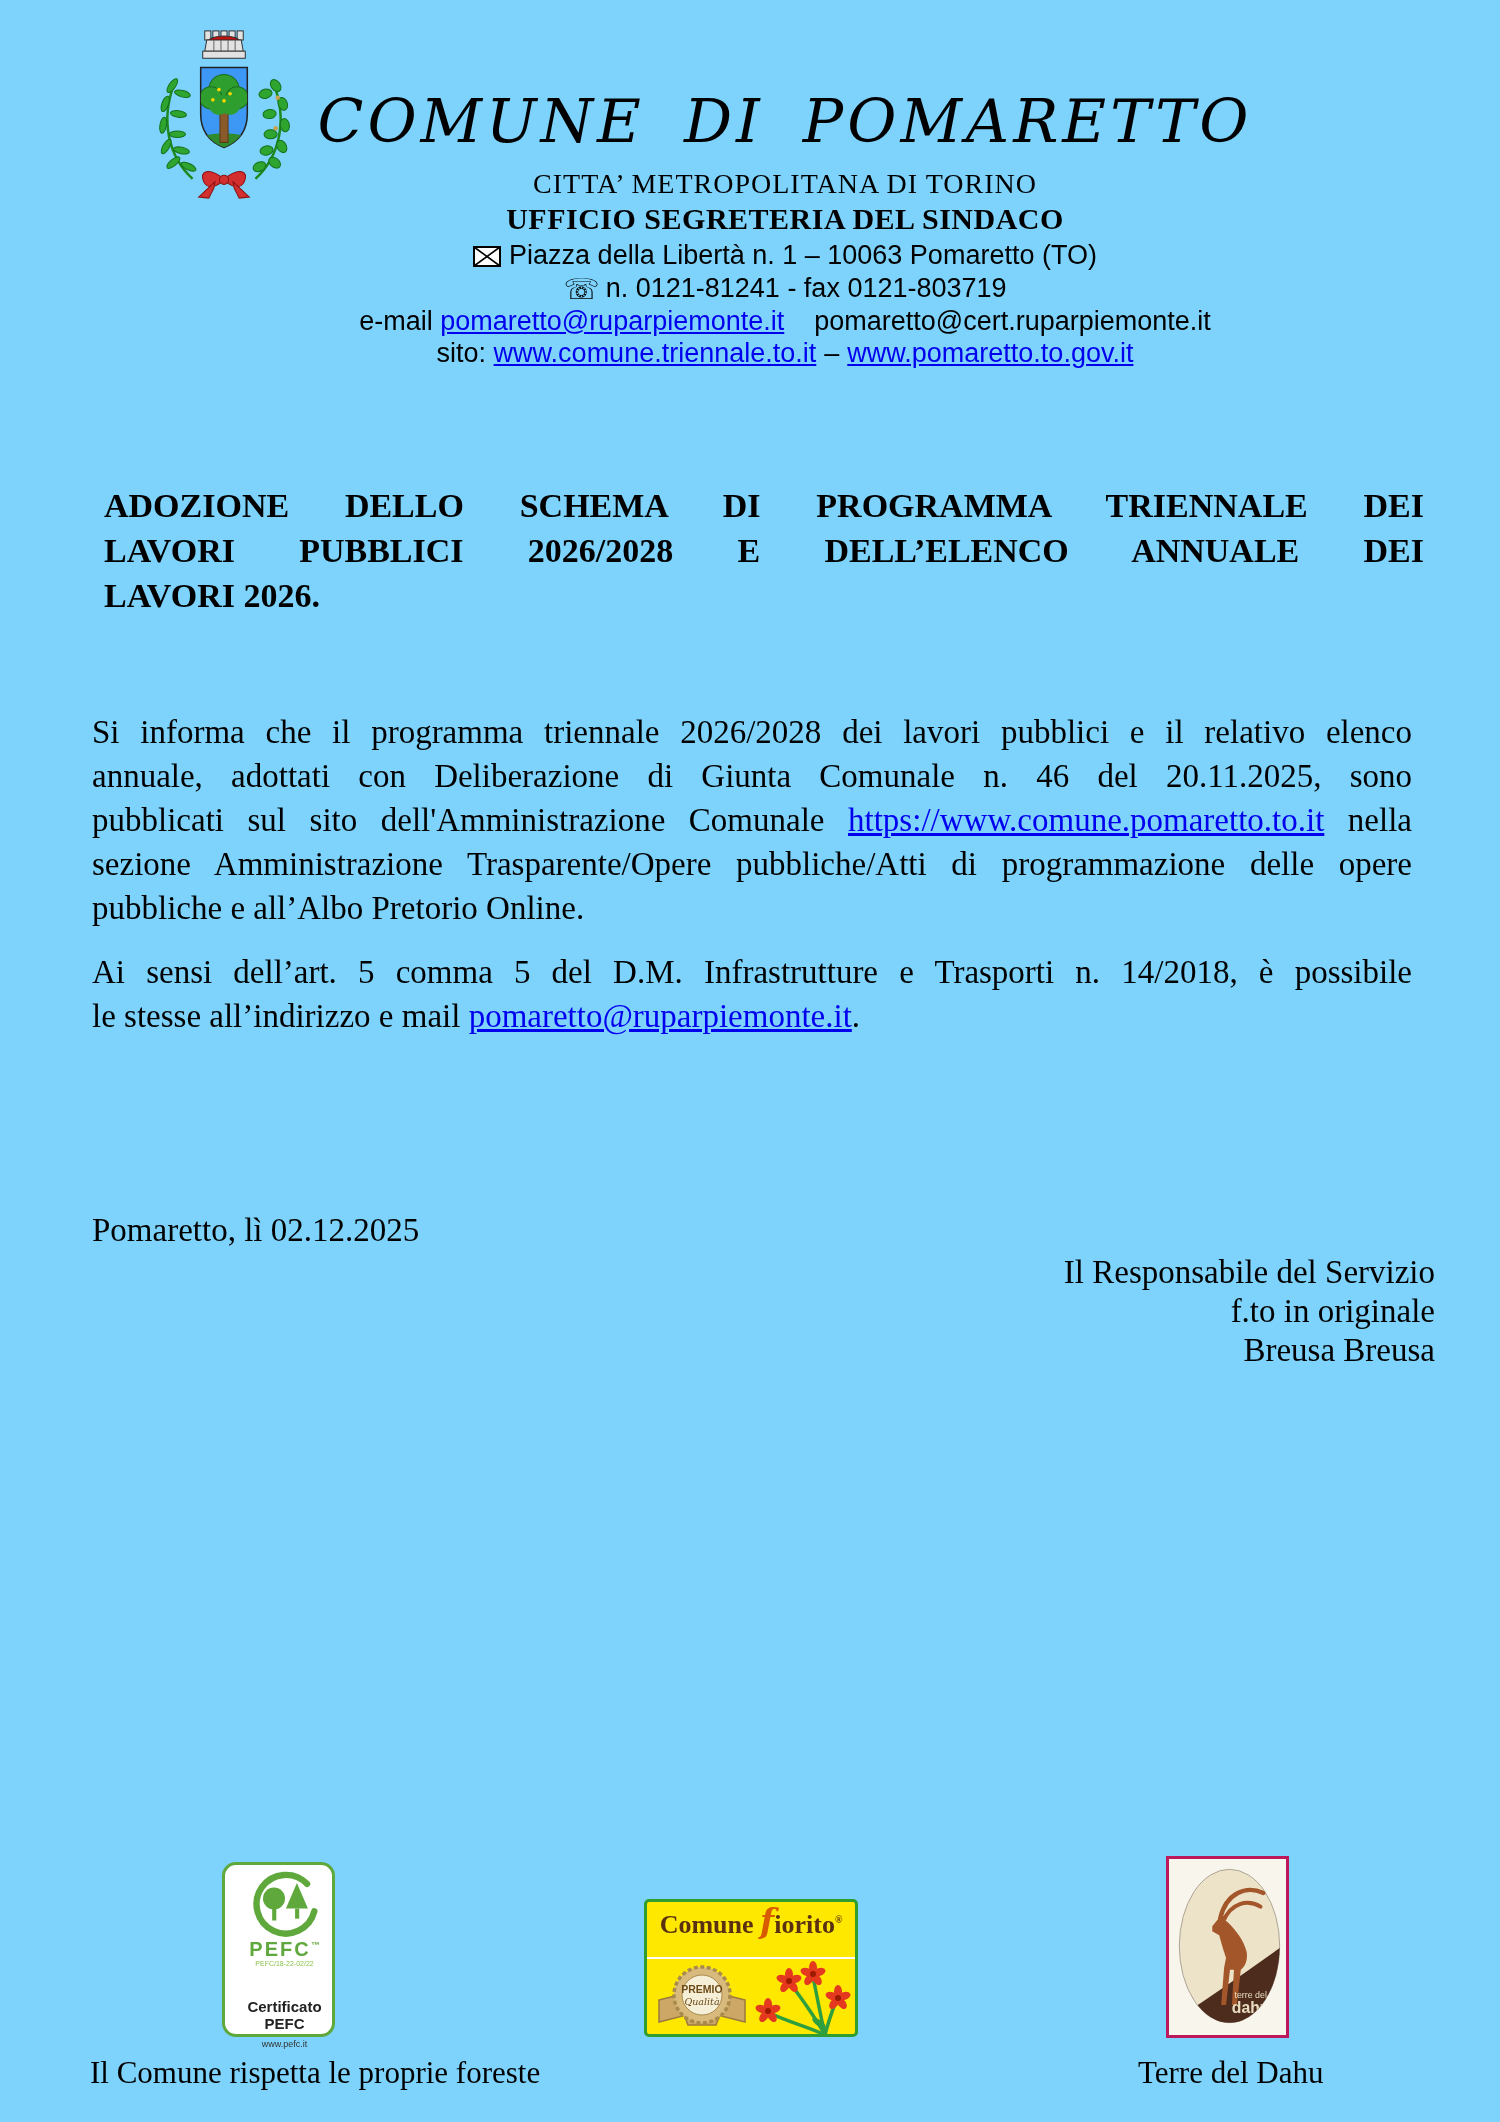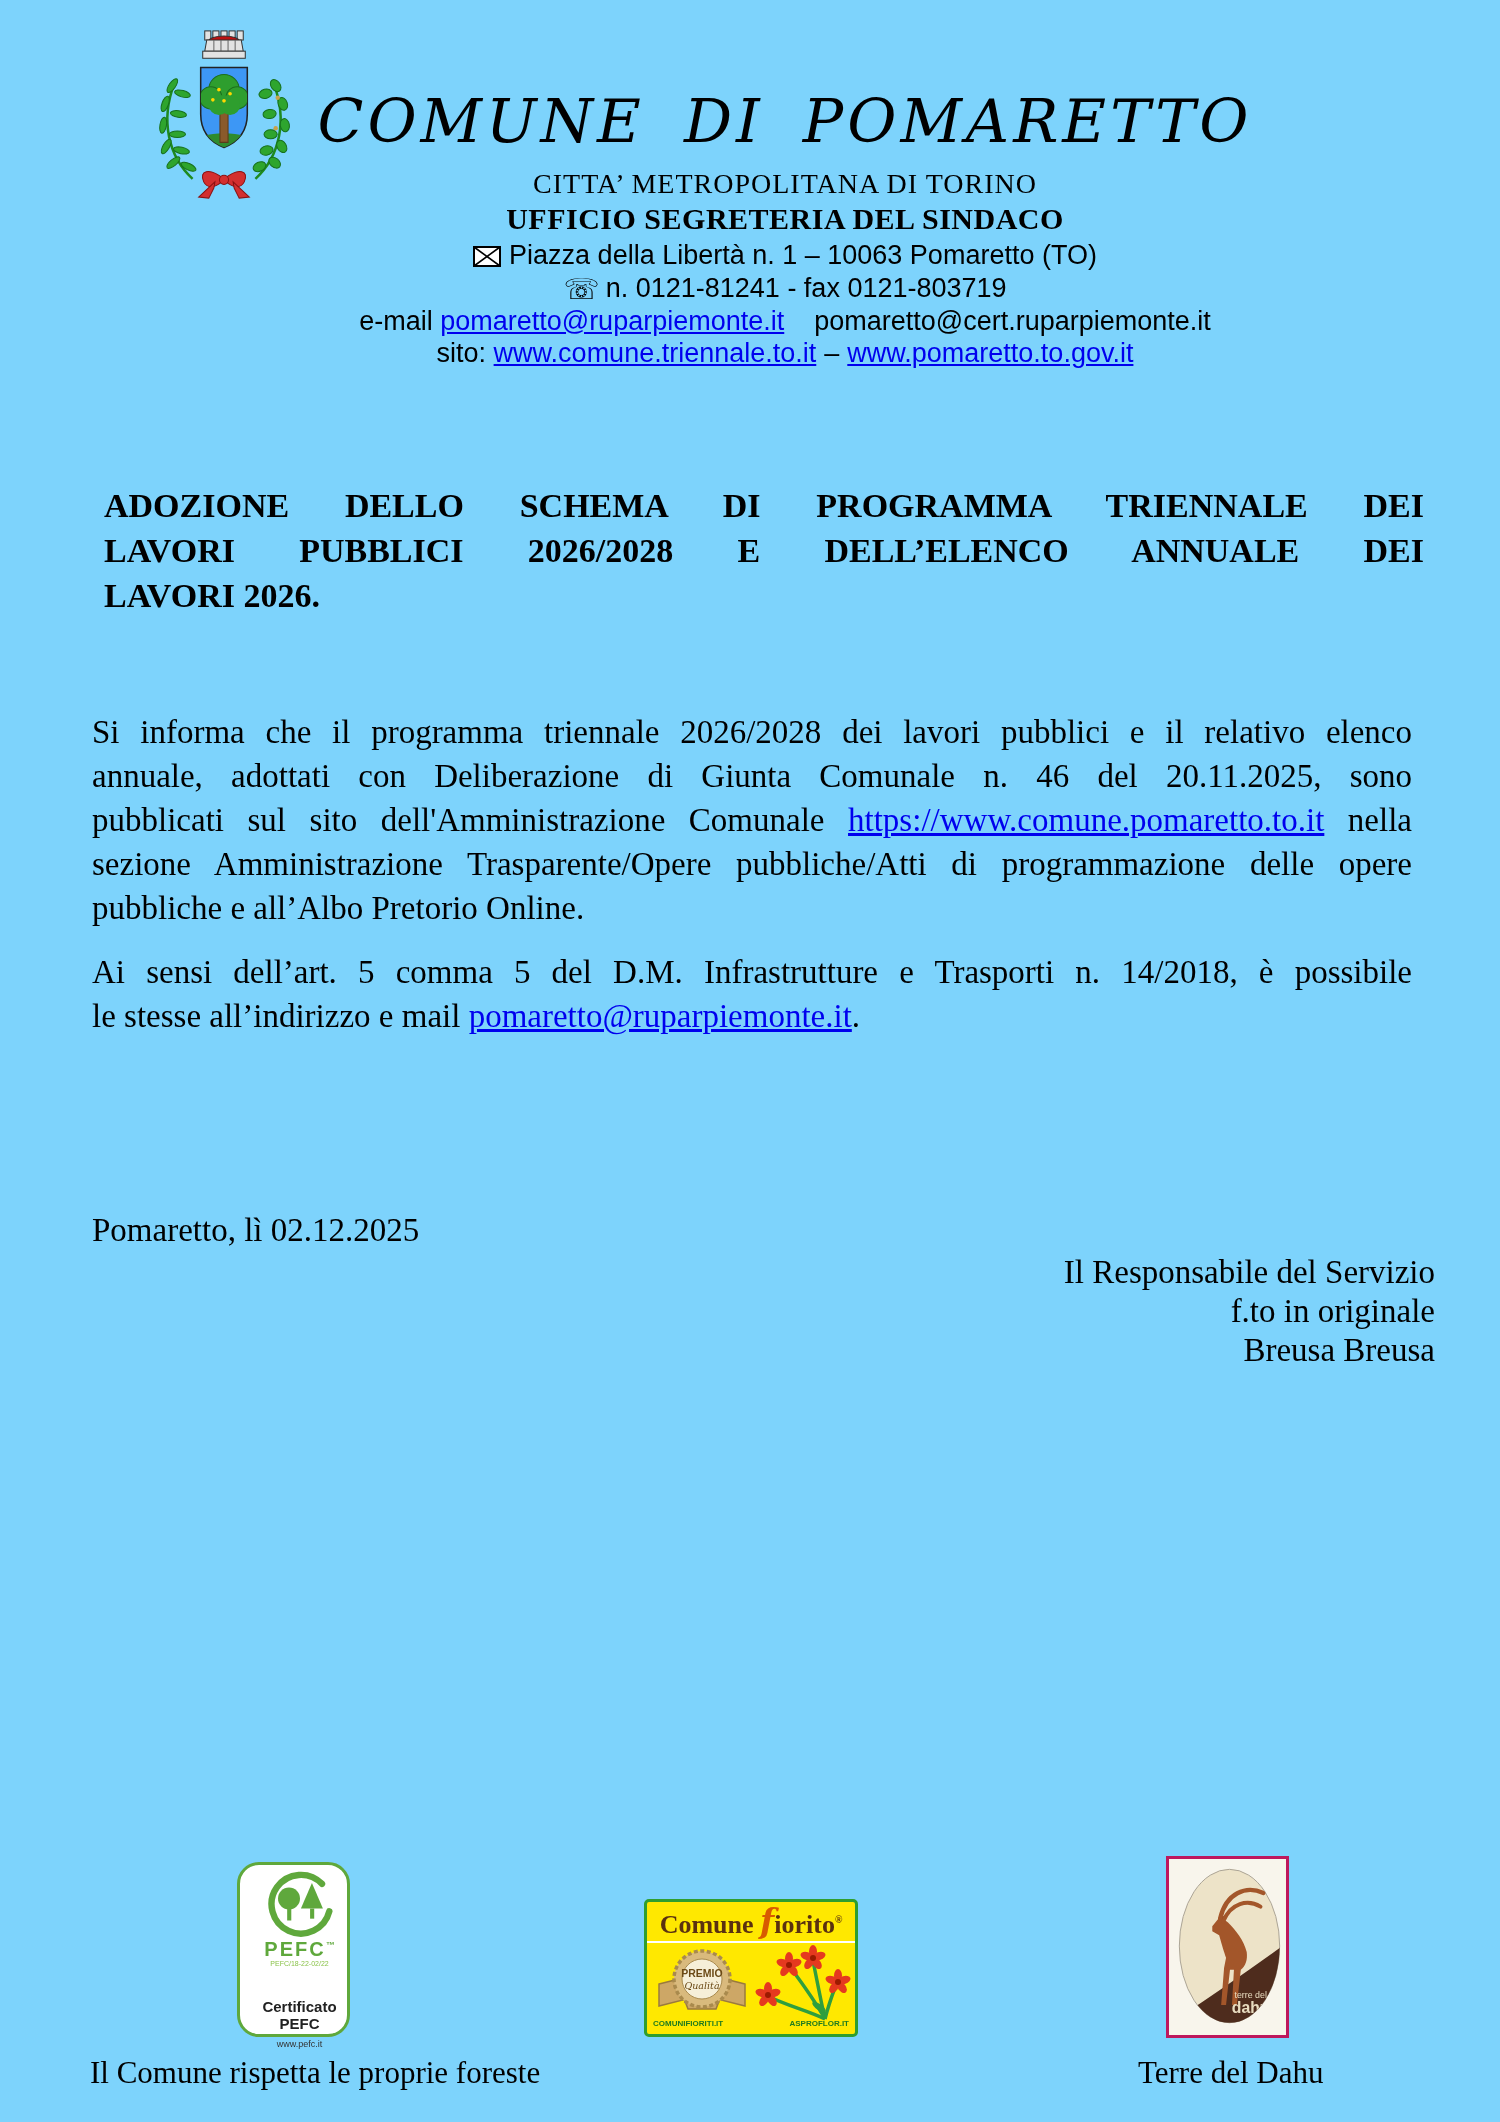--- a/index.html
+++ b/index.html
@@ -28,33 +28,33 @@
   
   .subject{position:absolute;left:104px;top:483px;width:1320px;font-size:34px;
            font-weight:bold;line-height:45px;}
   .para1{position:absolute;left:92px;top:710px;width:1320px;font-size:33px;line-height:44px;}
   .para2{position:absolute;left:92px;top:950px;width:1320px;font-size:33px;line-height:44px;}
   .jline{text-align:justify;text-align-last:justify;}
   .dateline{position:absolute;left:92px;top:1212px;font-size:33px;}
   .sign{position:absolute;right:65px;top:1253px;text-align:right;font-size:33px;line-height:39px;}
 
   
-  .pefc-box{position:absolute;left:237px;top:1862px;width:113px;height:175px;background:#fff;
-            border:3px solid #5FA83C;border-radius:22px;box-sizing:border-box;text-align:center;
+  .pefc-box{position:absolute;left:222px;top:1862px;width:113px;height:175px;background:#fff;
+            border:3px solid #5FA83C;border-radius:14px;box-sizing:border-box;text-align:center;
             font-family:"Liberation Sans",sans-serif;padding-left:12px;}
   .pefc-brand{color:#5FA83C;font-weight:bold;font-size:20px;letter-spacing:2px;line-height:1;margin-top:-2px;}
   .pefc-tm{font-size:9px;vertical-align:super;letter-spacing:0;}
   .pefc-code{color:#8BC34A;font-size:7px;margin-top:1px;}
   .pefc-cert{font-size:15px;font-weight:bold;margin-top:31px;color:#222;}
   .pefc-site{font-size:9px;margin-top:7px;color:#333;}
 
   .fiorito-box{position:absolute;left:644px;top:1899px;width:214px;height:138px;background:#FFE800;
                border:3px solid #2F9E2F;border-radius:5px;box-sizing:border-box;overflow:hidden;}
   .fio-title{text-align:center;font-size:26px;font-weight:bold;color:#5A3110;padding-top:3px;
-             padding-bottom:1px;border-bottom:2px solid #ffffff;line-height:30px;}
+             padding-bottom:17px;border-bottom:2px solid #ffffff;line-height:30px;}
   .fio-f{color:#D85B00;font-style:italic;font-size:33px;font-family:"DejaVu Serif",serif;}
   .fio-reg{font-size:10px;vertical-align:super;}
   .fio-mid{position:relative;height:76px;}
   .fio-medal{position:absolute;left:6px;top:3px;}
   .fio-flowers{position:absolute;right:4px;top:2px;}
   .fio-sites{display:flex;justify-content:space-between;padding:0 6px;
              font-family:"Liberation Sans",sans-serif;font-size:8px;font-weight:bold;color:#1F7A1F;}
 
   .dahu-box{position:absolute;left:1166px;top:1856px;width:123px;height:182px;background:#F8F5EC;
             border:3px solid #be185d;box-sizing:border-box;}

